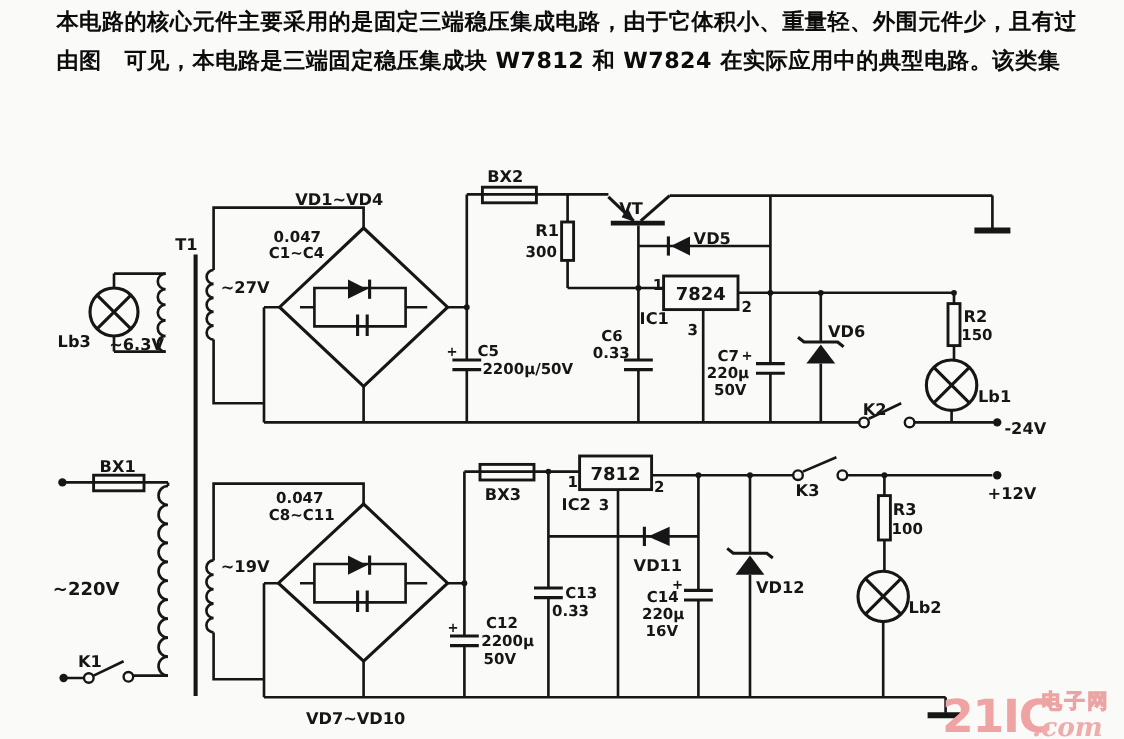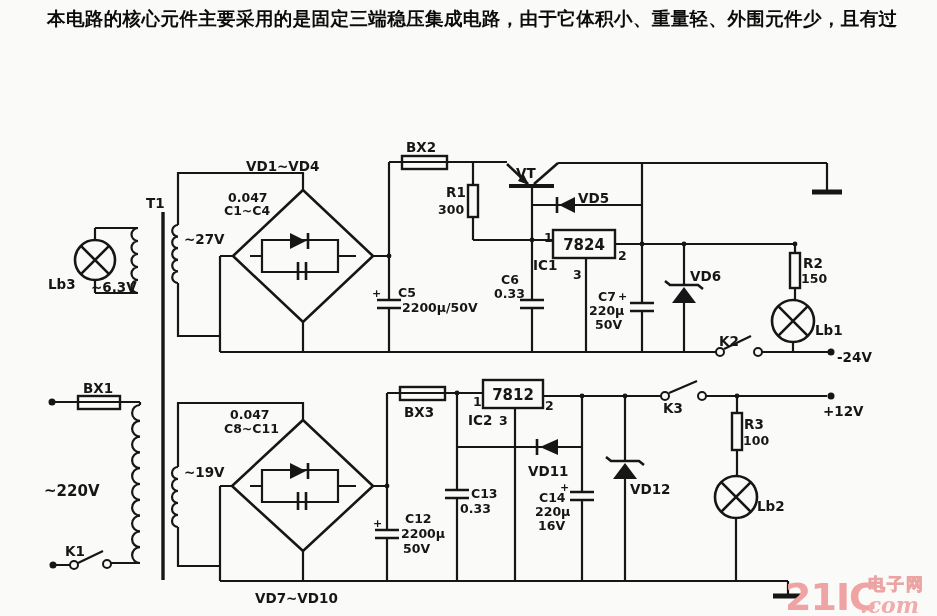--- a/index.html
+++ b/index.html
@@ -35,20 +35,21 @@
   .wm-site{font-size:17px;font-weight:700;letter-spacing:2px;fill:#fdeeee;stroke:#eba4a4;stroke-width:0.9;}
   .wm-tld{font-size:22px;font-weight:700;font-style:italic;font-family:"DejaVu Serif","Liberation Serif",serif;fill:#f0abab;}
 </style>
 </head>
 <body>
 
 <div class="page">
 
   <div class="desc">
     <div class="line indent">本电路的核心元件主要采用的是固定三端稳压集成电路，由于它体积小、重量轻、外围元件少，且有过</div>
+    <div class="line indent para-gap">由图　可见，本电路是三端固定稳压集成块 W7812 和 W7824 在实际应用中的典型电路。该类集</div>
   </div>
 
   <svg class="schematic" width="937" height="616" viewBox="0 0 937 616">
 
     <g>
       <path class="core" d="M163,212 V580"></path>
       <path class="wire" d="M138,228 A6.5 6.5 0 0 0 138,241 A6.5 6.5 0 0 0 138,254 A6.5 6.5 0 0 0 138,267 A6.5 6.5 0 0 0 138,280 A6.5 6.5 0 0 0 138,293"></path>
       <path class="wire" d="M178,225 A5.8 5.8 0 0 0 178,236.6 A5.8 5.8 0 0 0 178,248.2 A5.8 5.8 0 0 0 178,259.8 A5.8 5.8 0 0 0 178,271.4 A5.8 5.8 0 0 0 178,283"></path>
       <path class="wire" d="M140,405 A7.9 7.9 0 0 0 140,420.8 A7.9 7.9 0 0 0 140,436.6 A7.9 7.9 0 0 0 140,452.4 A7.9 7.9 0 0 0 140,468.2 A7.9 7.9 0 0 0 140,484 A7.9 7.9 0 0 0 140,499.8 A7.9 7.9 0 0 0 140,515.6 A7.9 7.9 0 0 0 140,531.4 A7.9 7.9 0 0 0 140,547.2 A7.9 7.9 0 0 0 140,563"></path>
       <path class="wire" d="M178,467 A6 6 0 0 0 178,479 A6 6 0 0 0 178,491 A6 6 0 0 0 178,503 A6 6 0 0 0 178,515 A6 6 0 0 0 178,527"></path>

